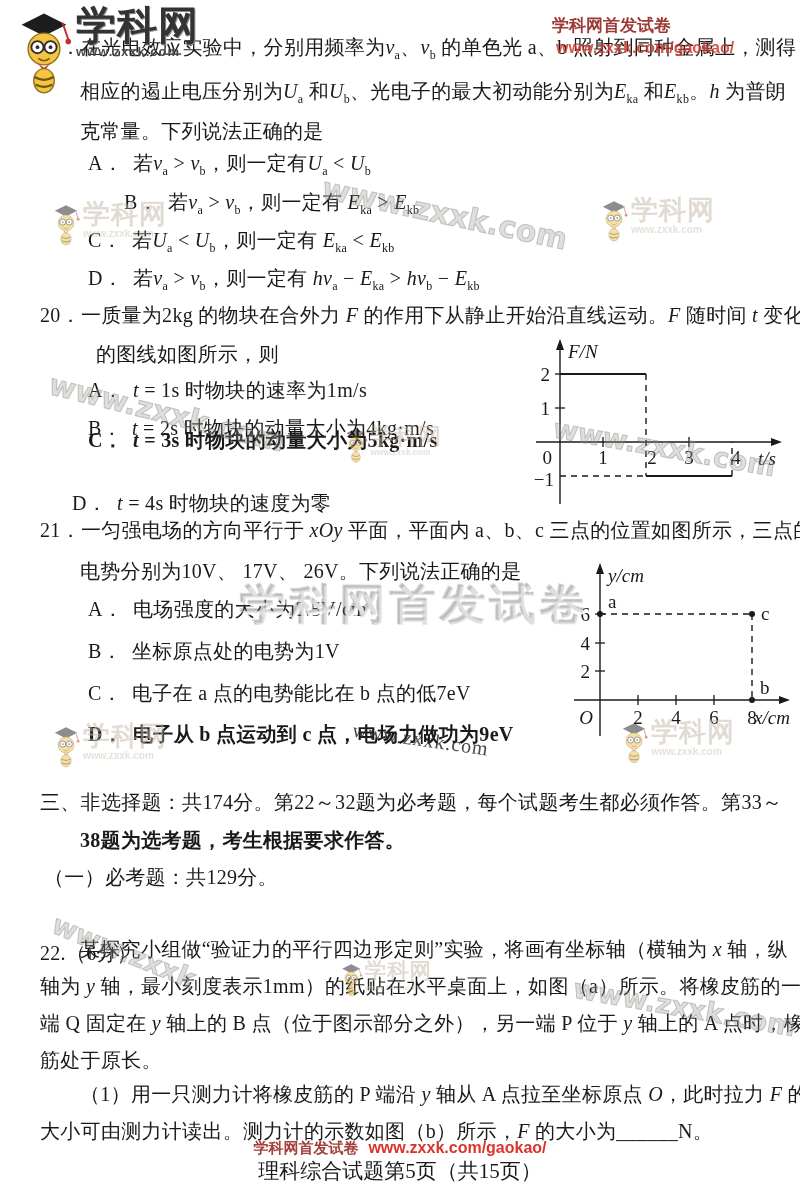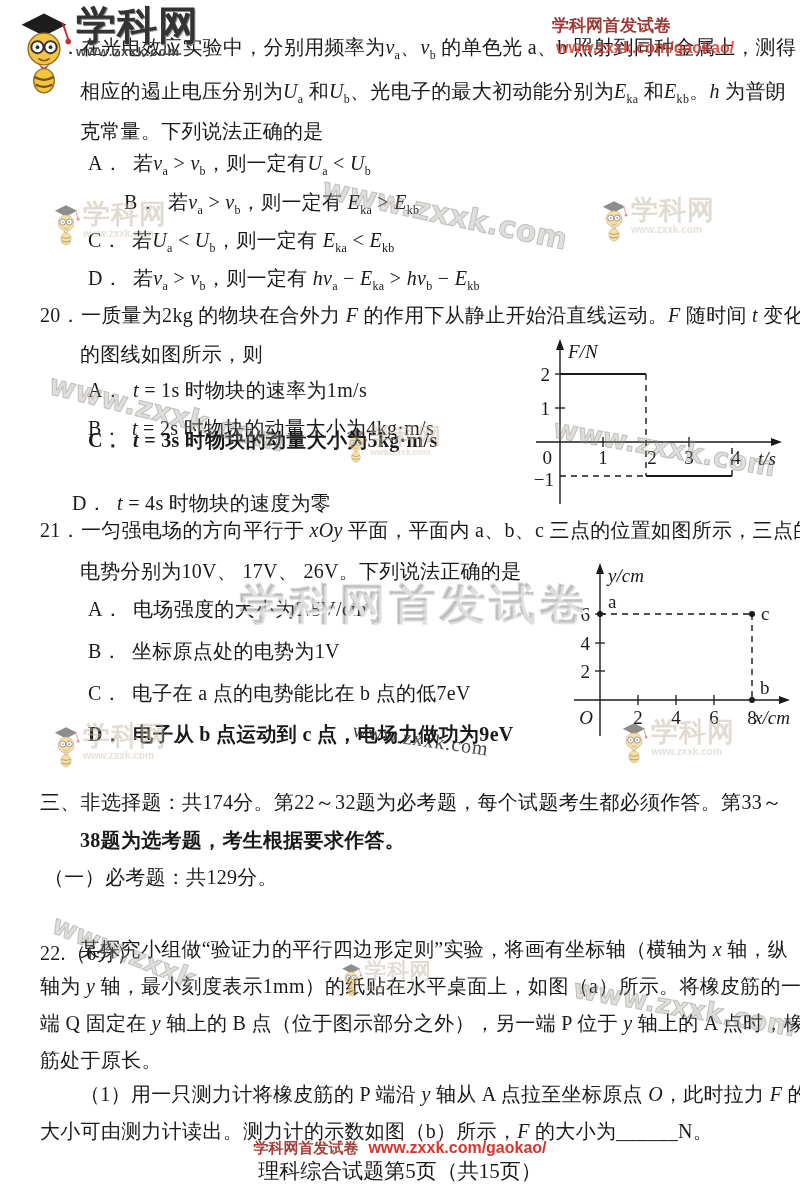--- a/index.html
+++ b/index.html
@@ -82,21 +82,21 @@
 
   <div class="line" style="left:40px;top:34px;"><span>19．</span><span>在光电效应实验中，分别用频率为<i>ν</i><sub>a</sub>、<i>ν</i><sub>b</sub> 的单色光 a、b 照射到同种金属上，测得</span></div>
   <div class="line" style="left:80px;top:78px;">相应的遏止电压分别为<i>U</i><sub>a</sub> 和<i>U</i><sub>b</sub>、光电子的最大初动能分别为<i>E</i><sub>ka</sub> 和<i>E</i><sub>kb</sub>。<i>h</i> 为普朗</div>
   <div class="line" style="left:80px;top:118px;">克常量。下列说法正确的是</div>
   <div class="line opt" style="left:88px;top:150px;"><span class="lbl">A．</span><span>若<i>ν</i><sub>a</sub> &gt; <i>ν</i><sub>b</sub>，则一定有<i>U</i><sub>a</sub> &lt; <i>U</i><sub>b</sub></span></div>
   <div class="line opt" style="left:84px;top:189px;margin-left:40px;"><span class="lbl">B．</span><span>若<i>ν</i><sub>a</sub> &gt; <i>ν</i><sub>b</sub>，则一定有 <i>E</i><sub>ka</sub> &gt; <i>E</i><sub>kb</sub></span></div>
   <div class="line opt" style="left:88px;top:227px;"><span class="lbl">C．</span><span>若<i>U</i><sub>a</sub> &lt; <i>U</i><sub>b</sub>，则一定有 <i>E</i><sub>ka</sub> &lt; <i>E</i><sub>kb</sub></span></div>
   <div class="line opt" style="left:88px;top:265px;"><span class="lbl">D．</span><span>若<i>ν</i><sub>a</sub> &gt; <i>ν</i><sub>b</sub>，则一定有 <i>hν</i><sub>a</sub> − <i>E</i><sub>ka</sub> &gt; <i>hν</i><sub>b</sub> − <i>E</i><sub>kb</sub></span></div>
 
   <div class="line" style="left:40px;top:302px;"><span>20．</span><span>一质量为2kg 的物块在合外力 <i>F</i> 的作用下从静止开始沿直线运动。<i>F</i> 随时间 <i>t</i> 变化</span></div>
-  <div class="line" style="left:80px;top:341px;text-align:right;">的图线如图所示，则</div>
+  <div class="line" style="left:96px;top:341px;text-align:right;">的图线如图所示，则</div>
   <div class="line opt" style="left:88px;top:377px;"><span class="lbl">A．</span><span><i>t</i> = 1s 时物块的速率为1m/s</span></div>
   <div class="line opt" style="left:88px;top:415px;"><span class="lbl">B．</span><span><i>t</i> = 2s 时物块的动量大小为4kg·m/s</span></div>
   <div class="line opt" style="left:88px;top:427px;font-weight:bold;"><span class="lbl">C．</span><span><i>t</i> = 3s 时物块的动量大小为5kg·m/s</span></div>
   <div class="line opt" style="left:72px;top:490px;"><span class="lbl">D．</span><span><i>t</i> = 4s 时物块的速度为零</span></div>
 
   <svg class="graph" style="left:528px;top:334px;" width="268" height="178">
     <line class="ax" x1="32" y1="170" x2="32" y2="12"></line>
     <polygon class="arrow" points="28,16 32,5 36,16"></polygon>
     <line class="ax" x1="8" y1="108" x2="250" y2="108"></line>
     <polygon class="arrow" points="243,104 254,108 243,112"></polygon>

